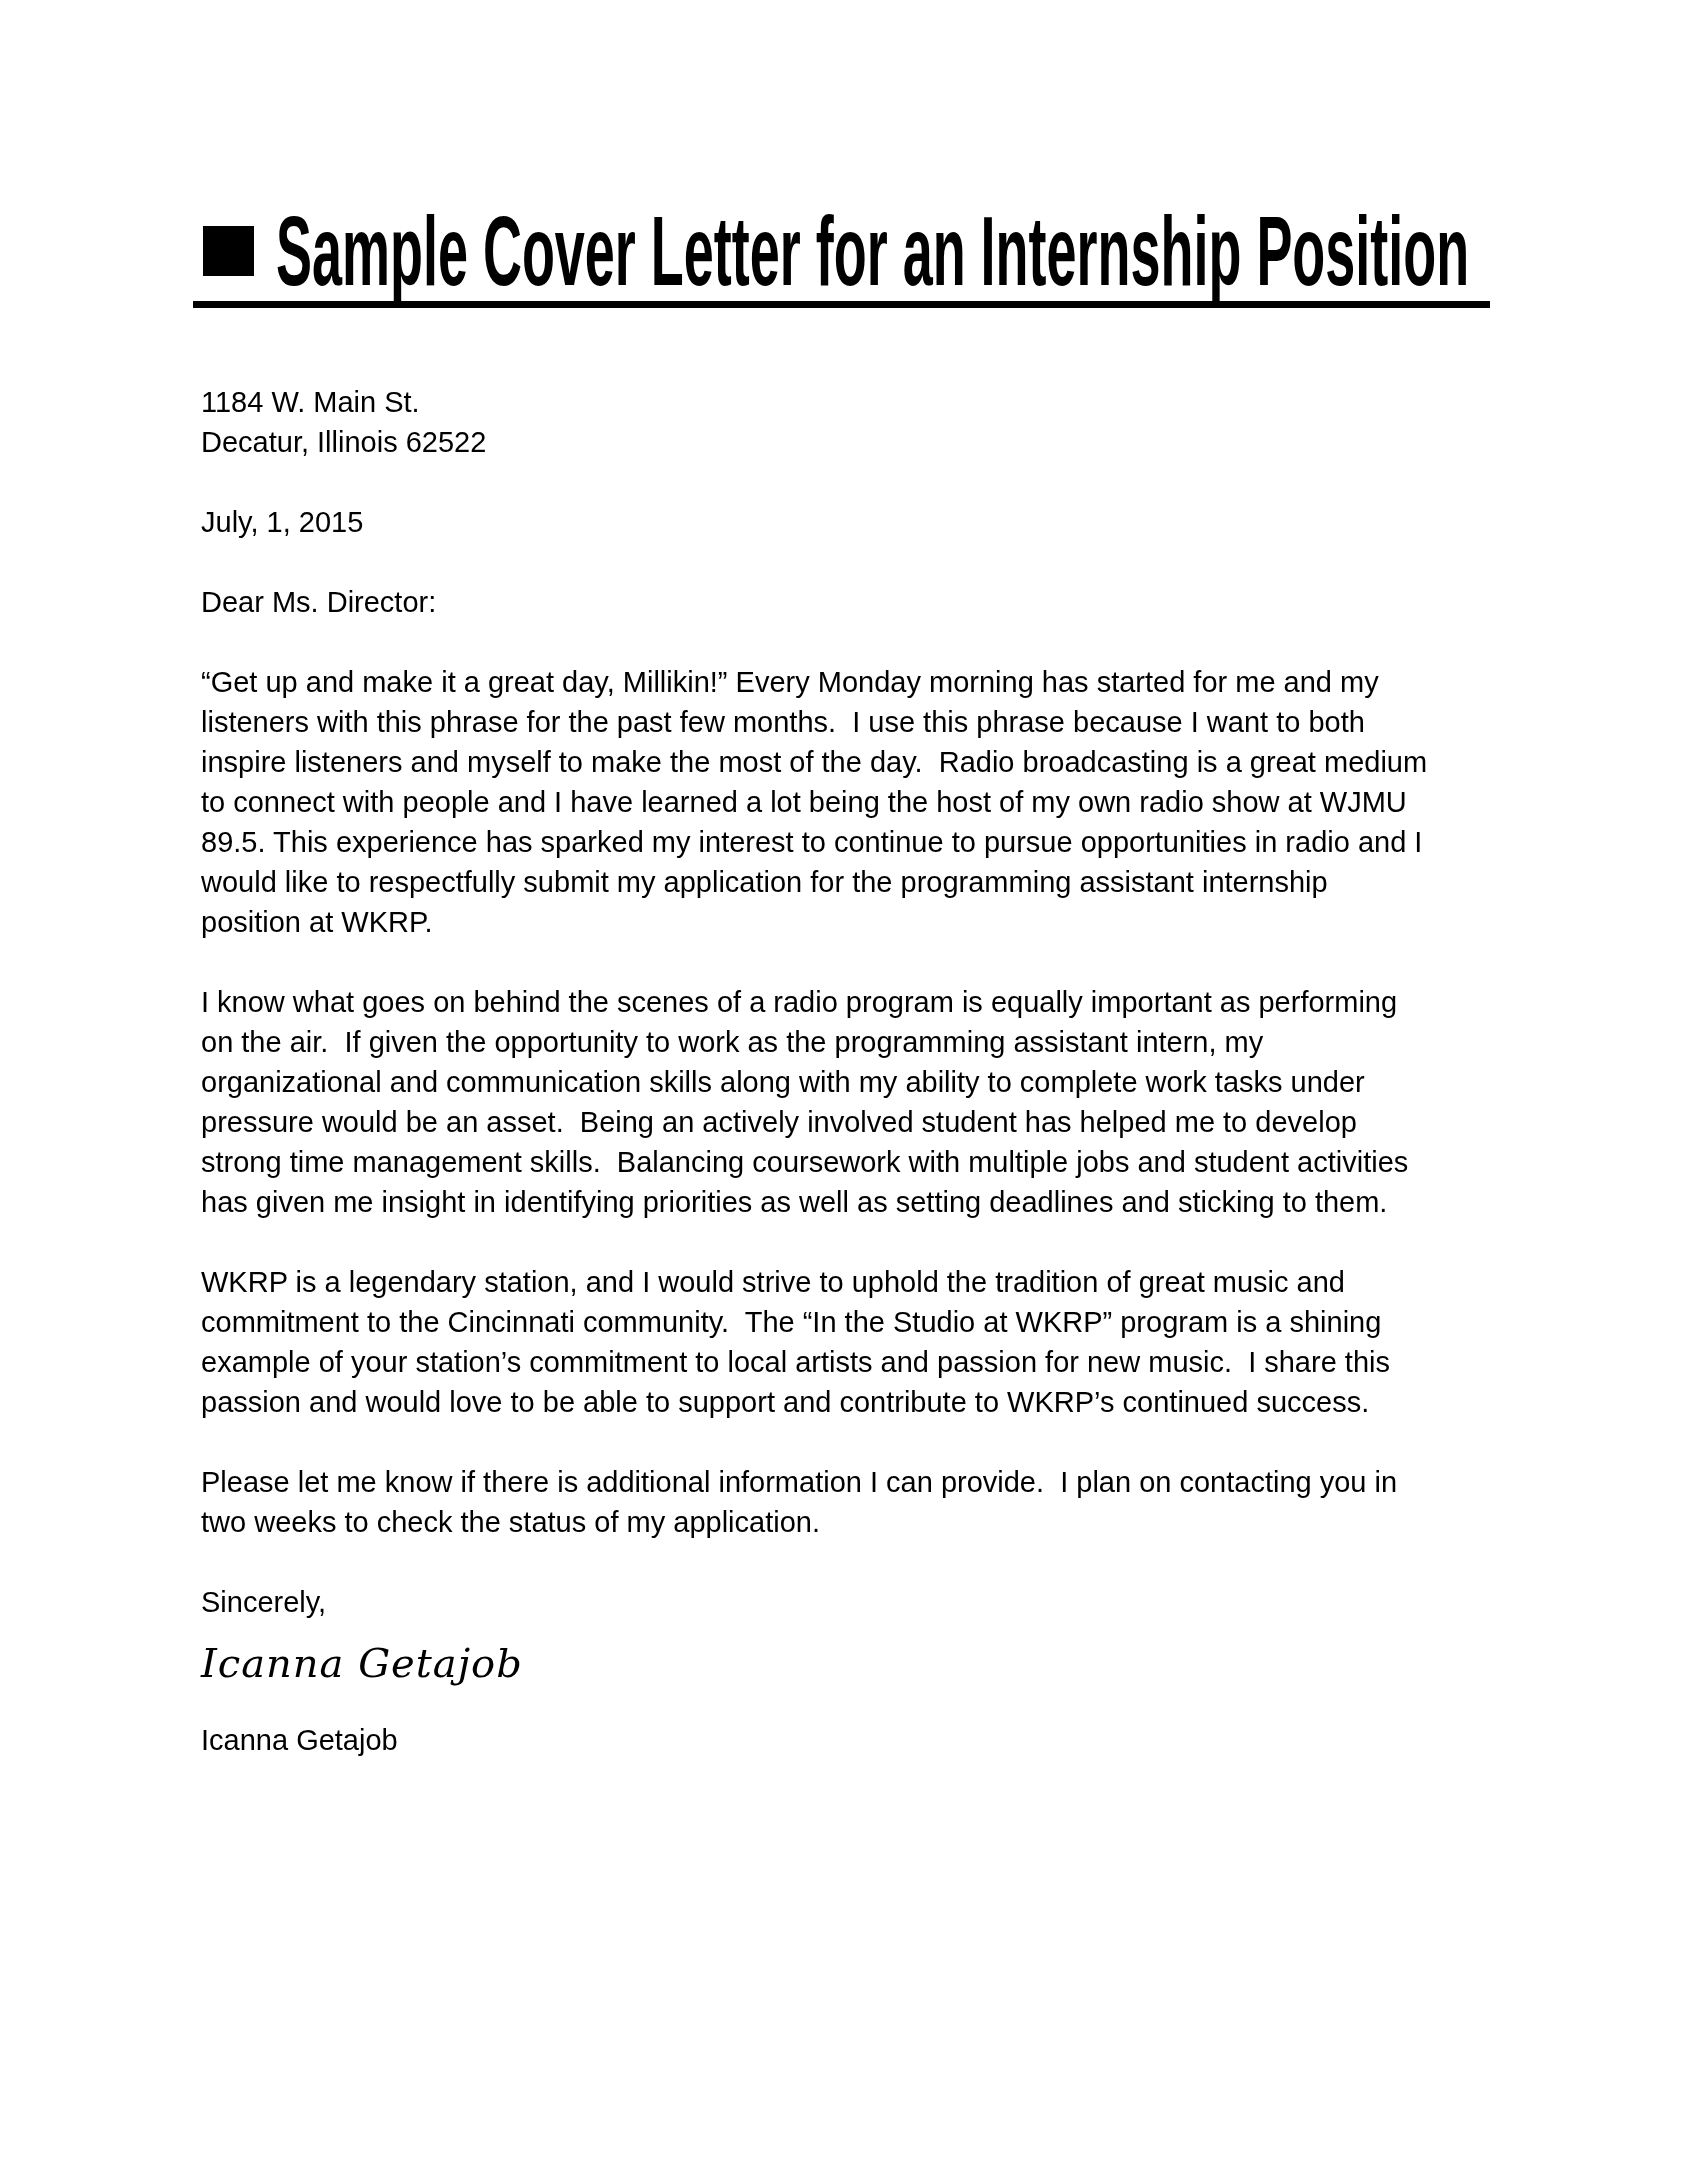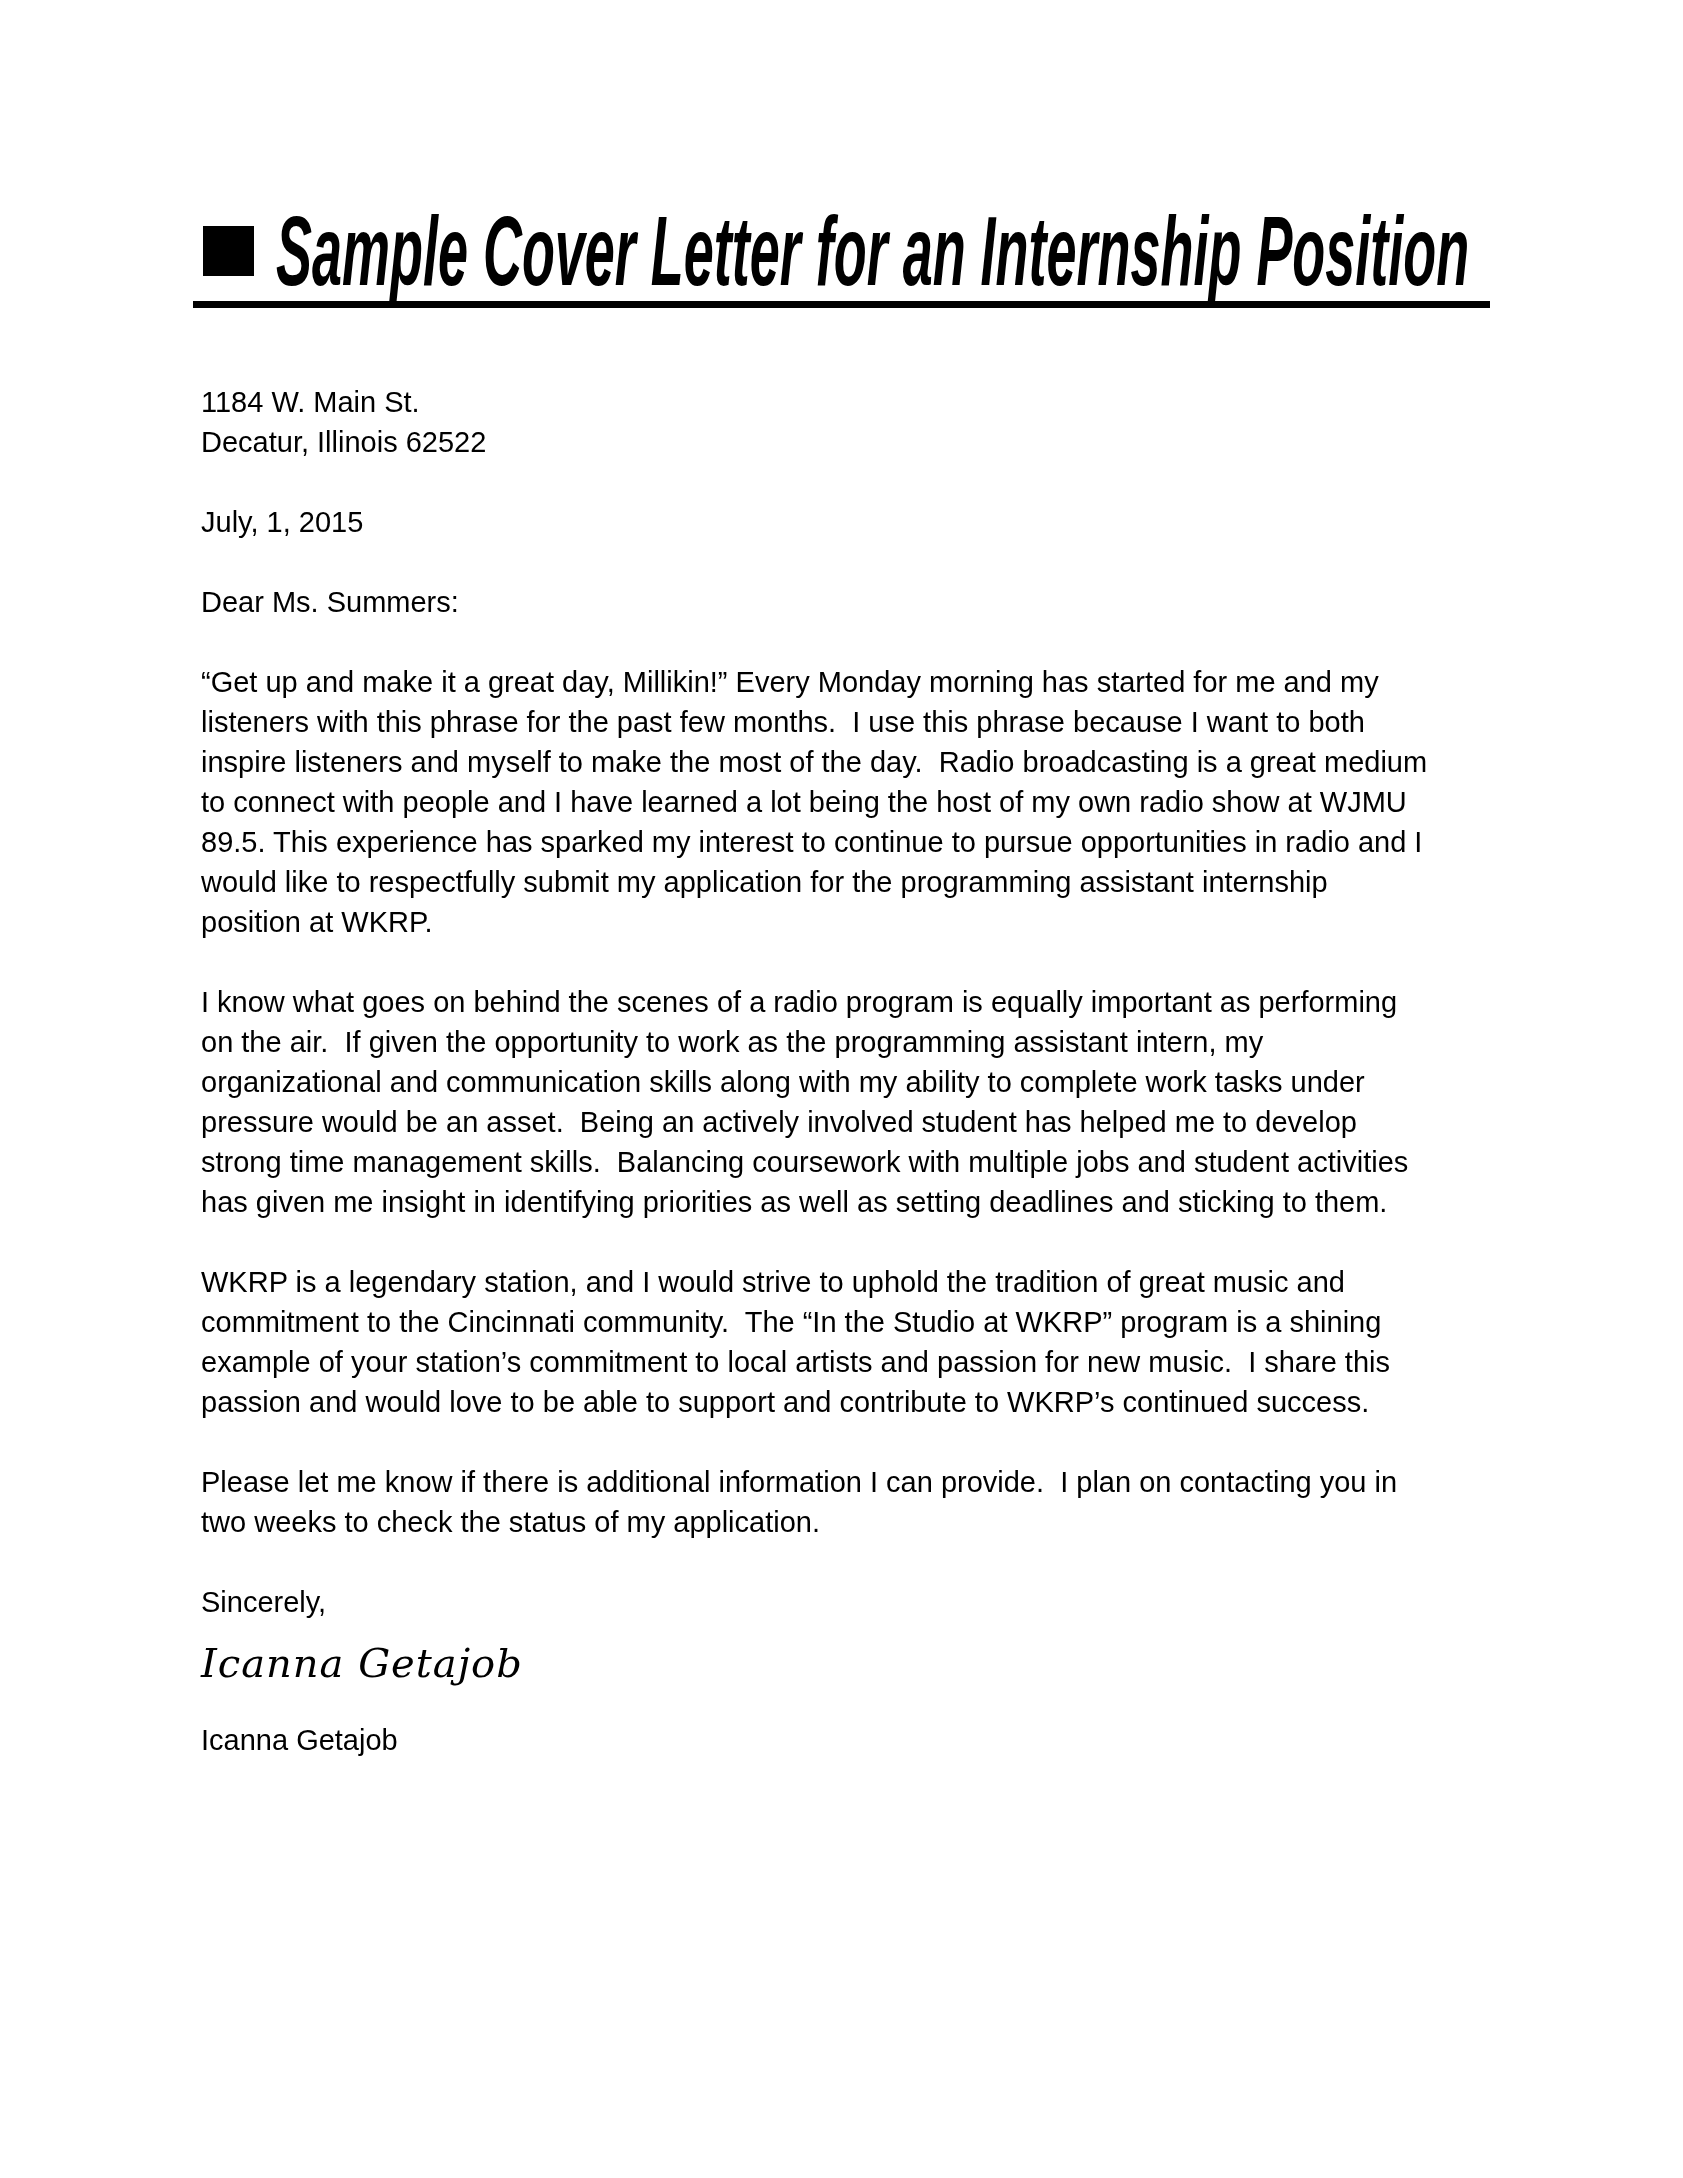--- a/index.html
+++ b/index.html
@@ -7,21 +7,21 @@
   .page {
     position: relative;
     width: 1683px;
     height: 2178px;
     background: #ffffff;
     color: #000000;
     font-family: "Liberation Sans", "DejaVu Sans", sans-serif;
     overflow: hidden;
   }
   .header { padding: 206px 193px 0 203px; }
-  .title-row { display: flex; align-items: center; height: 89px; font-style: italic; }
+  .title-row { display: flex; align-items: center; height: 89px; }
   .square-bullet {
     width: 51px; height: 50px;
     background: #000000;
     margin-right: 22px;
     flex: 0 0 auto;
   }
   .doc-title {
     margin: 0;
     font-weight: 700;
     font-size: 99px;
@@ -78,21 +78,21 @@
       <span class="square-bullet"></span>
       <h1 class="doc-title">Sample Cover Letter for an Internship Position</h1>
     </div>
     <div class="title-rule"></div>
   </header>
 
   <main class="letter-body">
     <div class="block">1184 W. Main St.
 Decatur, Illinois 62522</div>
     <div class="block">July, 1, 2015</div>
-    <div class="block">Dear Ms. Summers:</div>
+    <div class="block">Dear Ms. Director:</div>
 
     <p class="block">“Get up and make it a great day, Millikin!” Every Monday morning has started for me and my
 listeners with this phrase for the past few months.  I use this phrase because I want to both
 inspire listeners and myself to make the most of the day.  Radio broadcasting is a great medium
 to connect with people and I have learned a lot being the host of my own radio show at WJMU
 89.5. This experience has sparked my interest to continue to pursue opportunities in radio and I
 would like to respectfully submit my application for the programming assistant internship
 position at WKRP.</p>
     <p class="block">I know what goes on behind the scenes of a radio program is equally important as performing
 on the air.  If given the opportunity to work as the programming assistant intern, my

